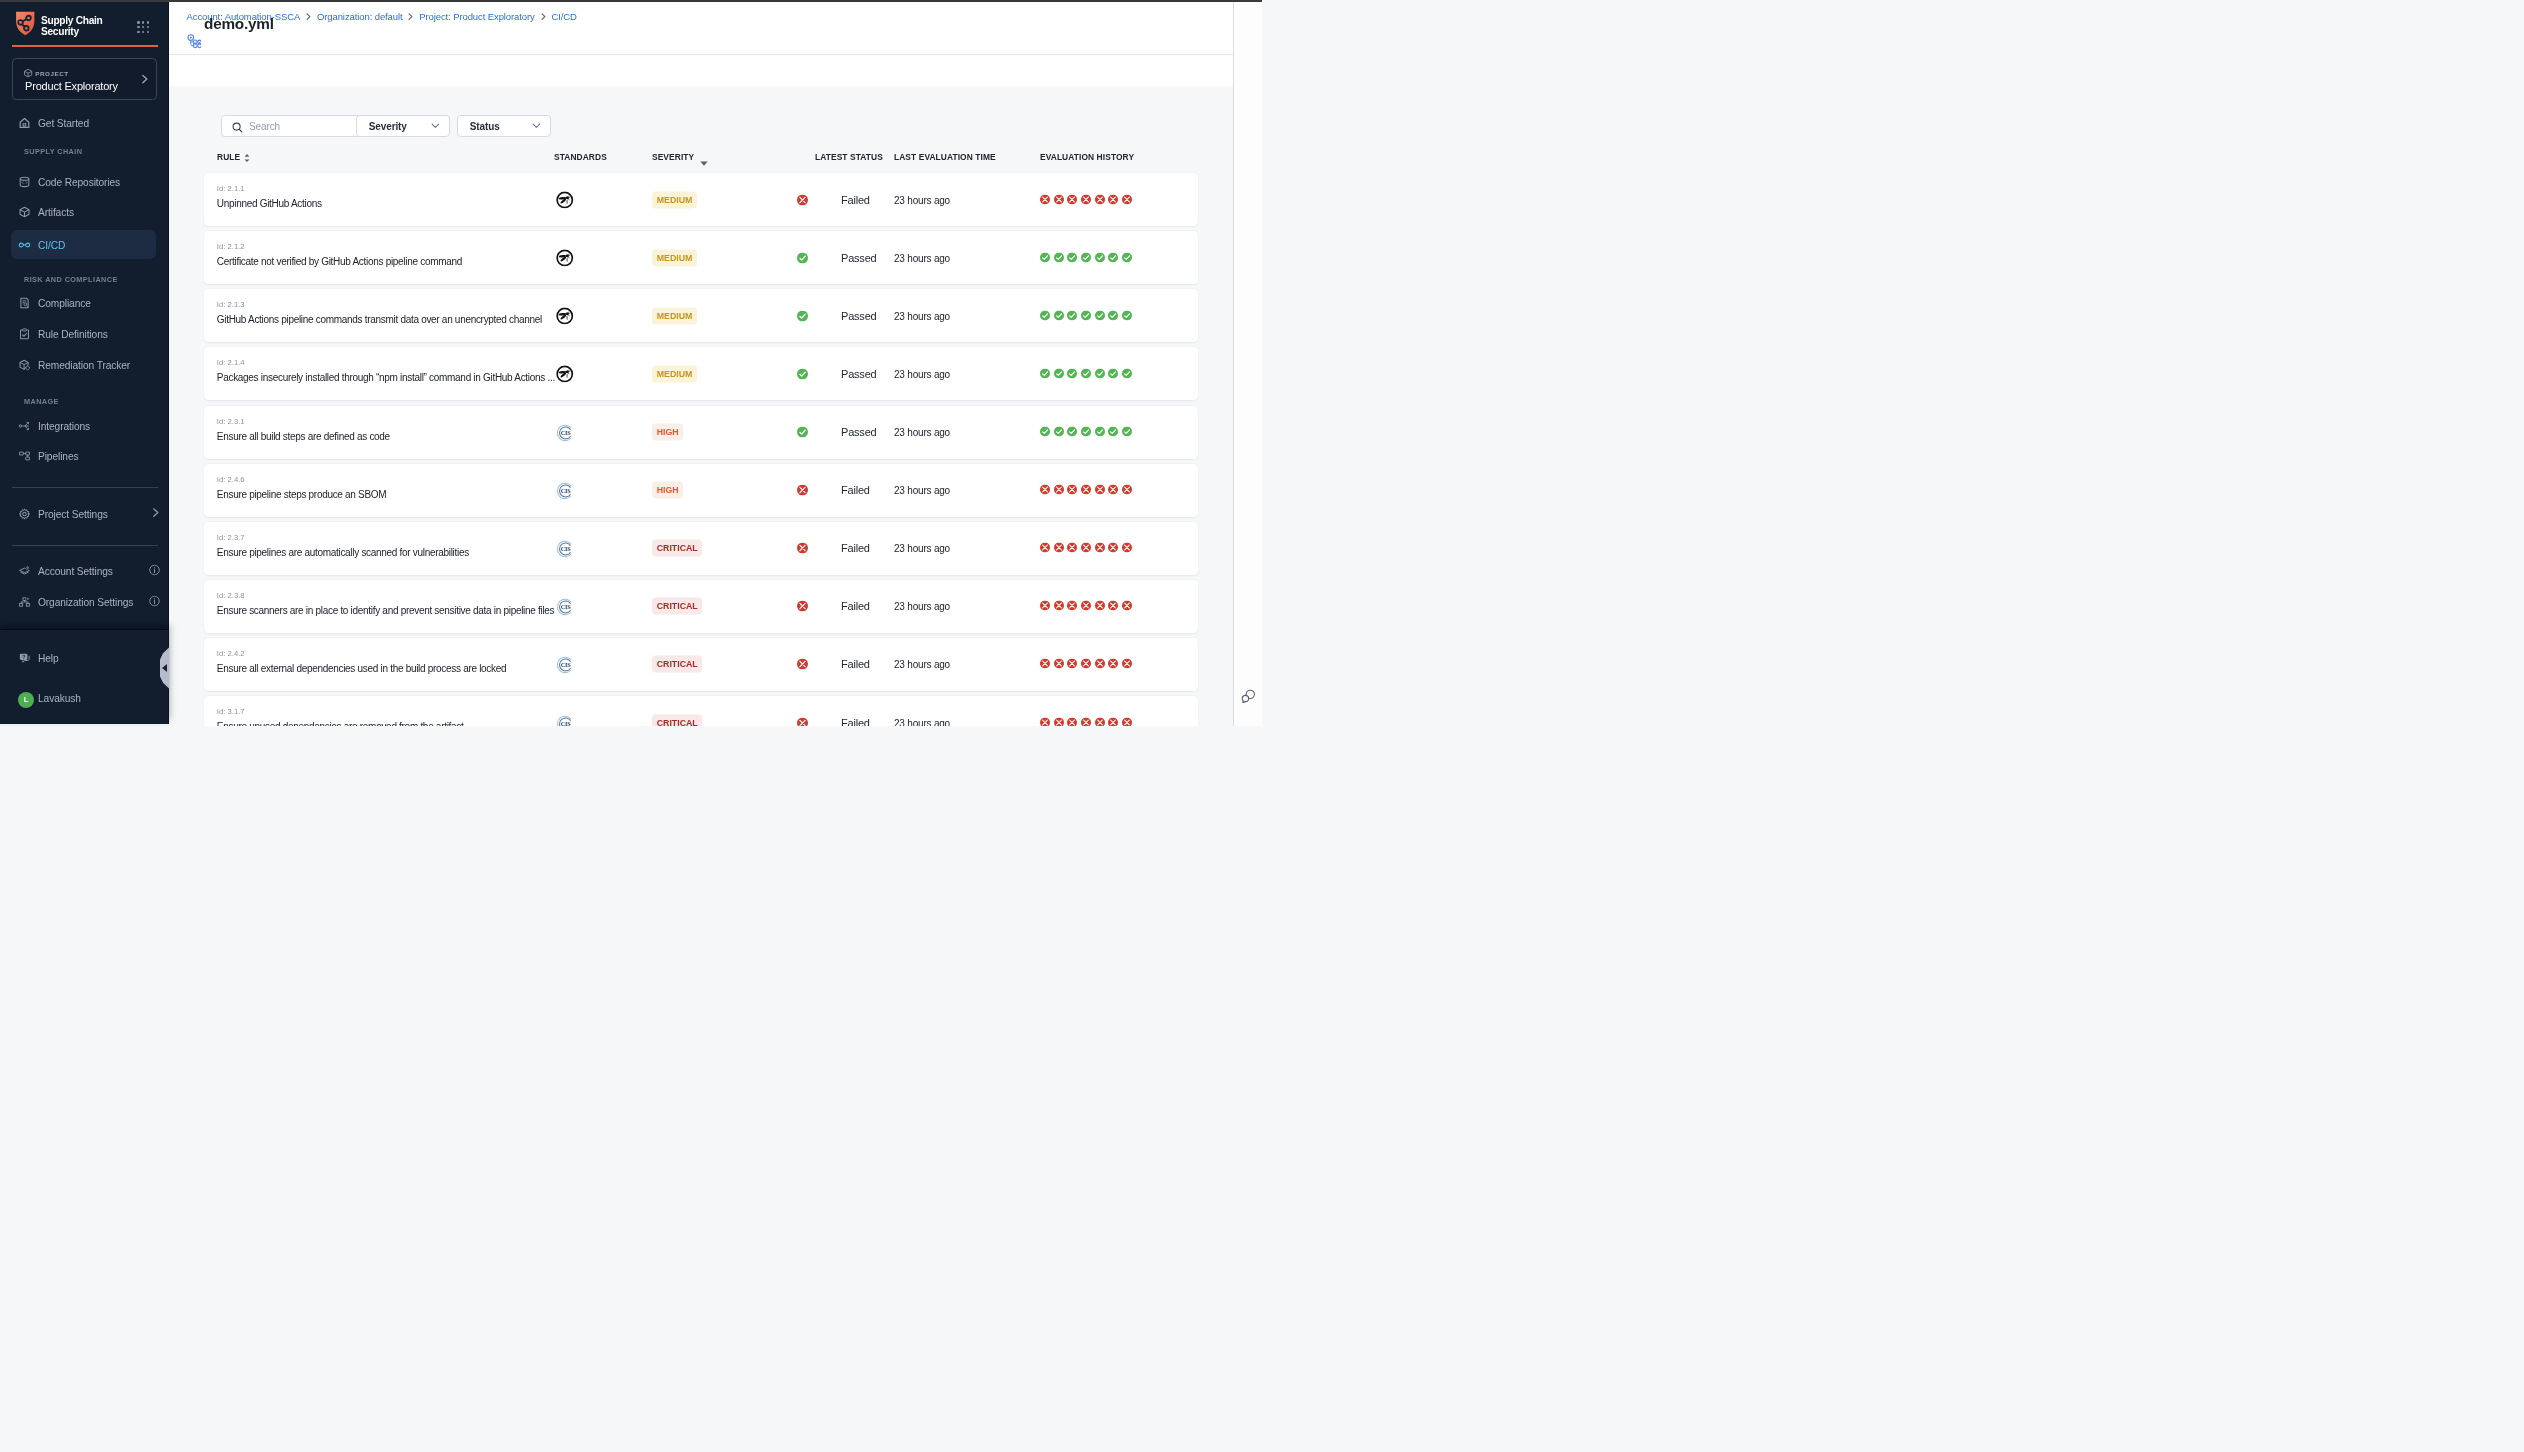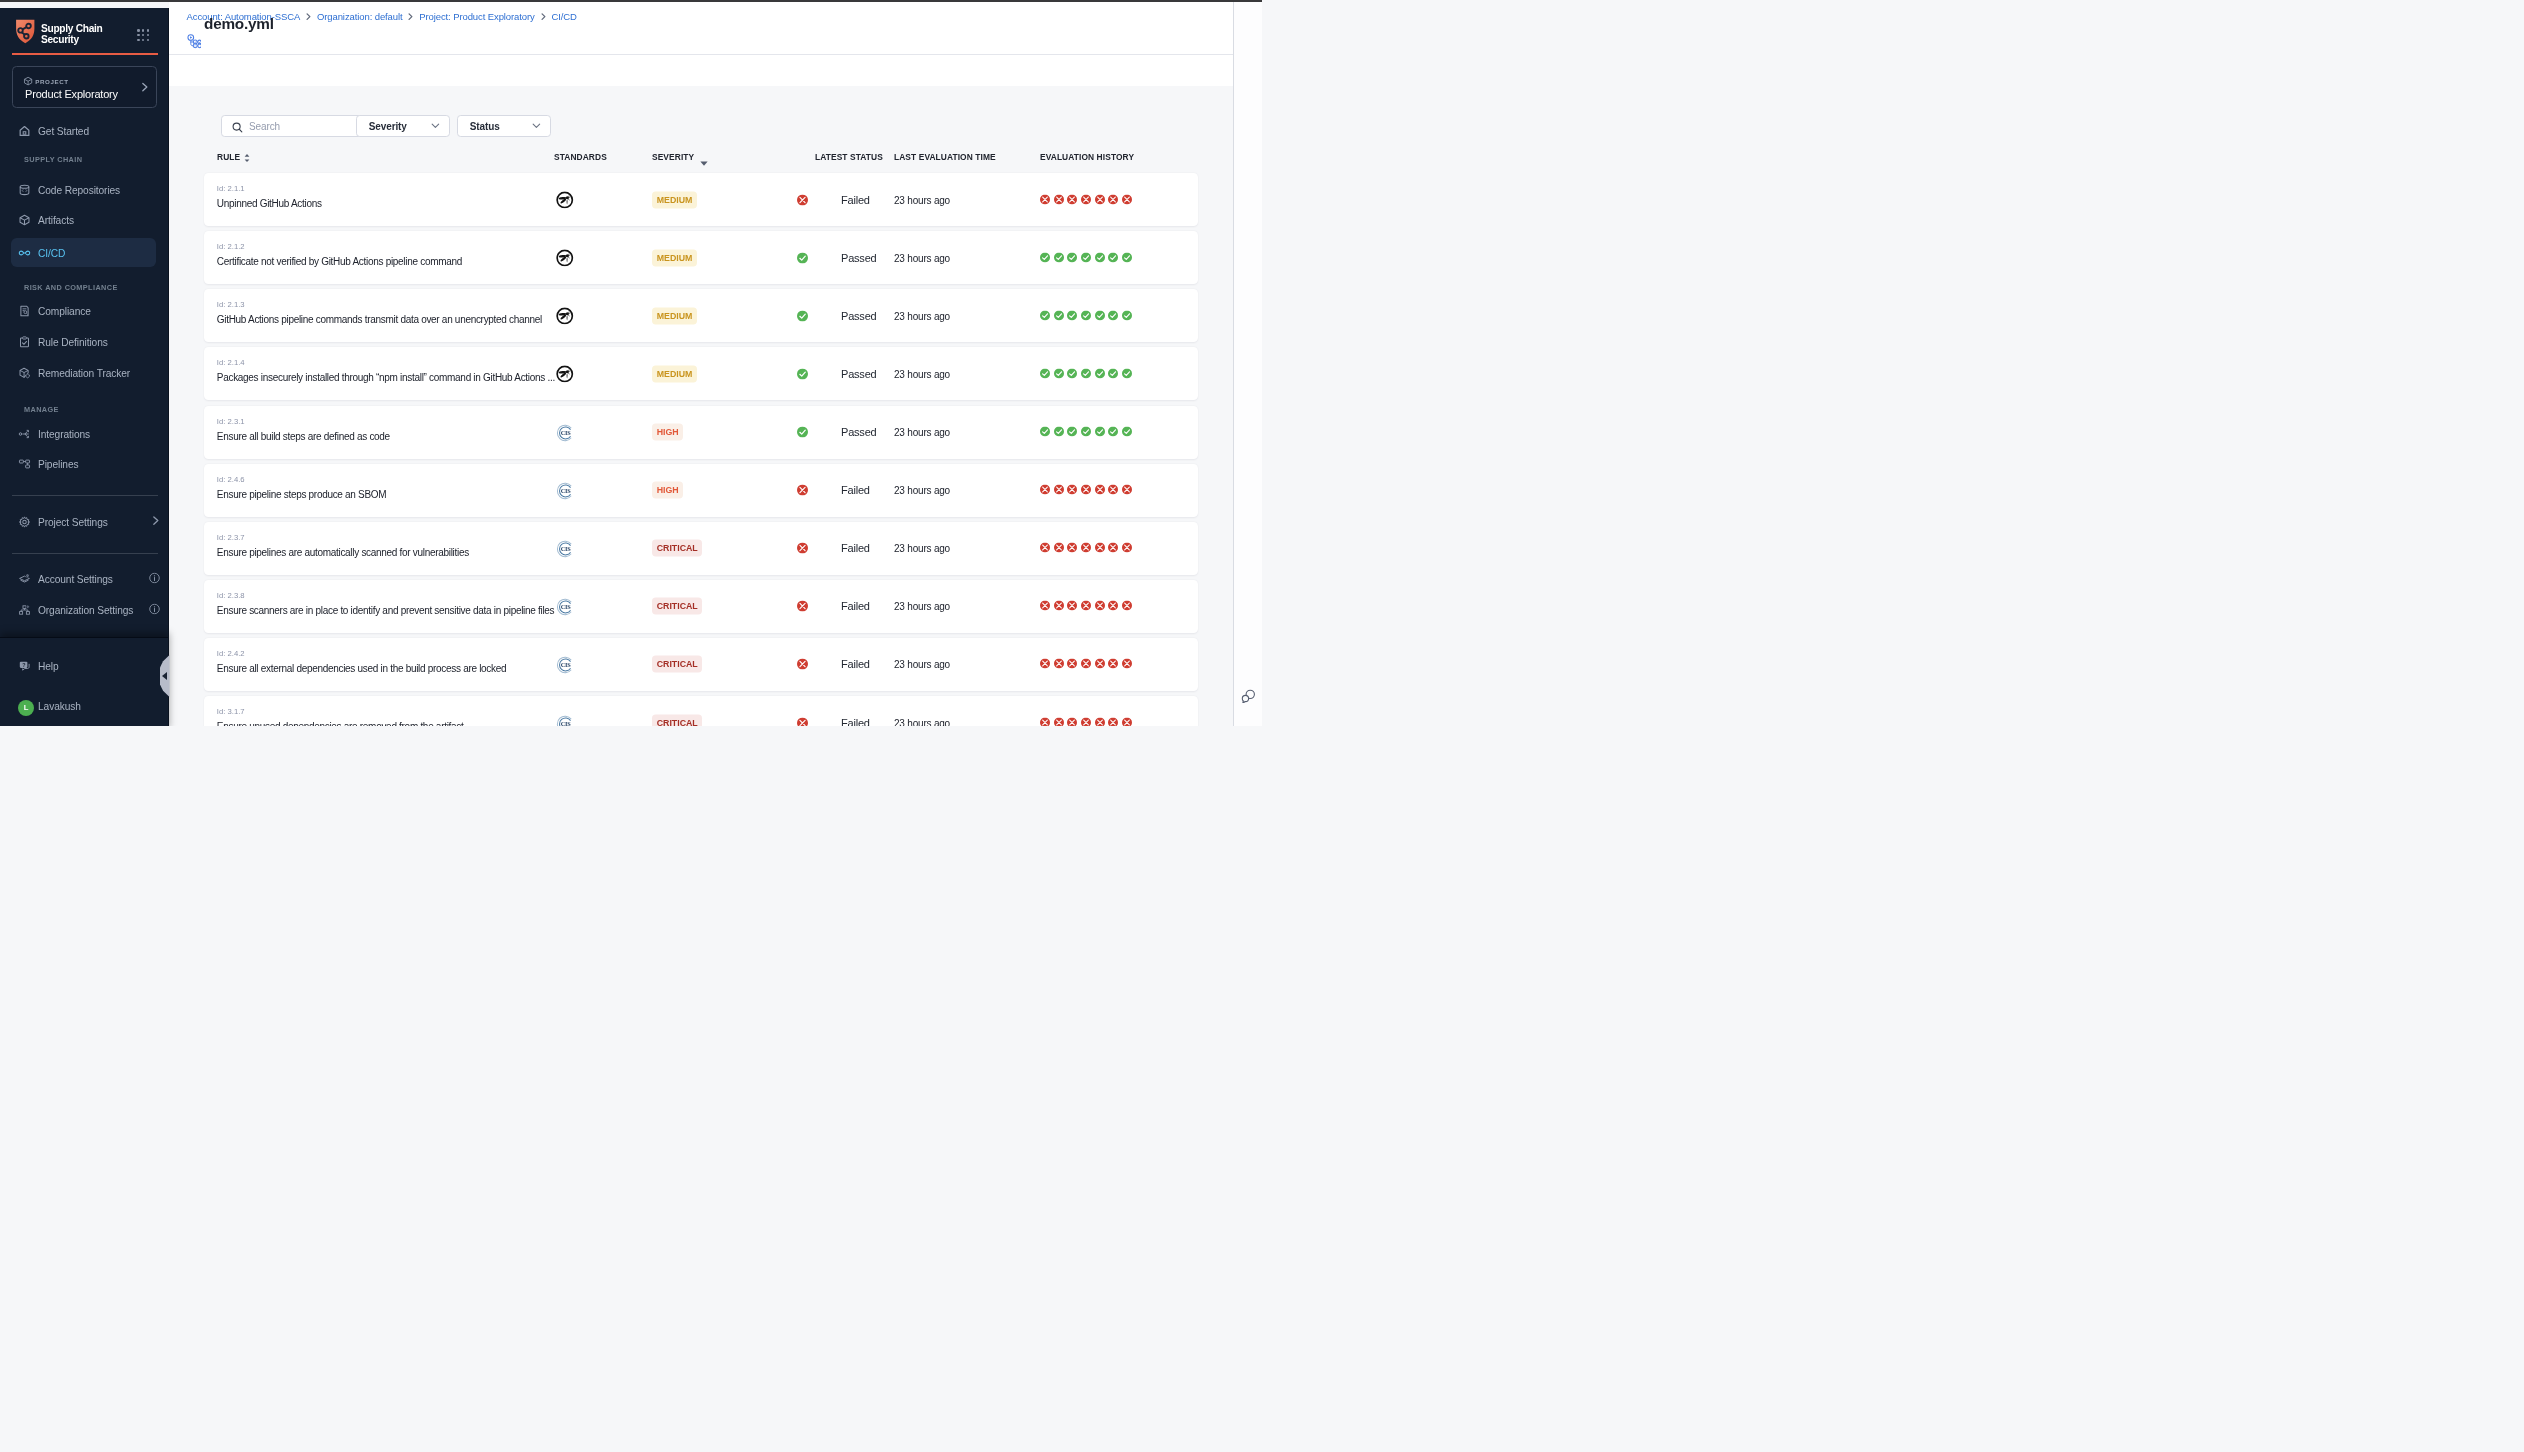--- a/index.html
+++ b/index.html
@@ -1,19 +1,19 @@
 <!DOCTYPE html>
 <html style="font-size:11.7px"><head><meta charset="utf-8"><title>demo.yml</title>
 <style>
 *{margin:0;padding:0;box-sizing:border-box;}
 html,body{width:1262px;height:726px;overflow:hidden;}
 body{font-family:"Liberation Sans",sans-serif;background:#f6f7f9;position:relative;letter-spacing:-0.1px;}
 .topbar{position:absolute;left:0;top:0;width:1262px;height:2.2px;background:#39393b;z-index:60;}
 
-.side{position:absolute;left:0;top:8px;width:169px;height:724px;background:#121d2e;z-index:40;}
+.side{position:absolute;left:0;top:0;width:169px;height:724px;background:#121d2e;z-index:40;}
 .side .edge{position:absolute;right:0;top:0;width:0.7px;height:100%;background:#0a121f;}
 .logo-shield{position:absolute;left:14.6px;top:11px;}
 .logo-txt{position:absolute;left:41px;top:14.6px;color:#fff;font-size:10.2px;font-weight:700;line-height:11.7px;letter-spacing:-0.3px;}
 .waffle{position:absolute;left:137px;top:21px;width:14px;height:14px;}
 .waffle i{position:absolute;width:2.6px;height:2.6px;border-radius:50%;background:#8791a3;}
 .orange-line{position:absolute;left:11.7px;top:45px;width:146px;height:1.5px;background:#e85c44;}
 .proj{position:absolute;left:11.7px;top:58px;width:145px;height:42px;background:#111b2c;border:0.7px solid #3a4559;border-radius:4.4px;text-decoration:underline;}
 .proj .plabel{position:absolute;left:22.6px;top:11.3px;font-size:6.2px;font-weight:700;letter-spacing:0.6px;color:#9aa4b5;}
 .proj .pcube{position:absolute;left:10.2px;top:8px;}
 .proj .pname{position:absolute;left:12.4px;top:20.5px;font-size:11px;color:#fdfdfd;letter-spacing:-0.2px;}

